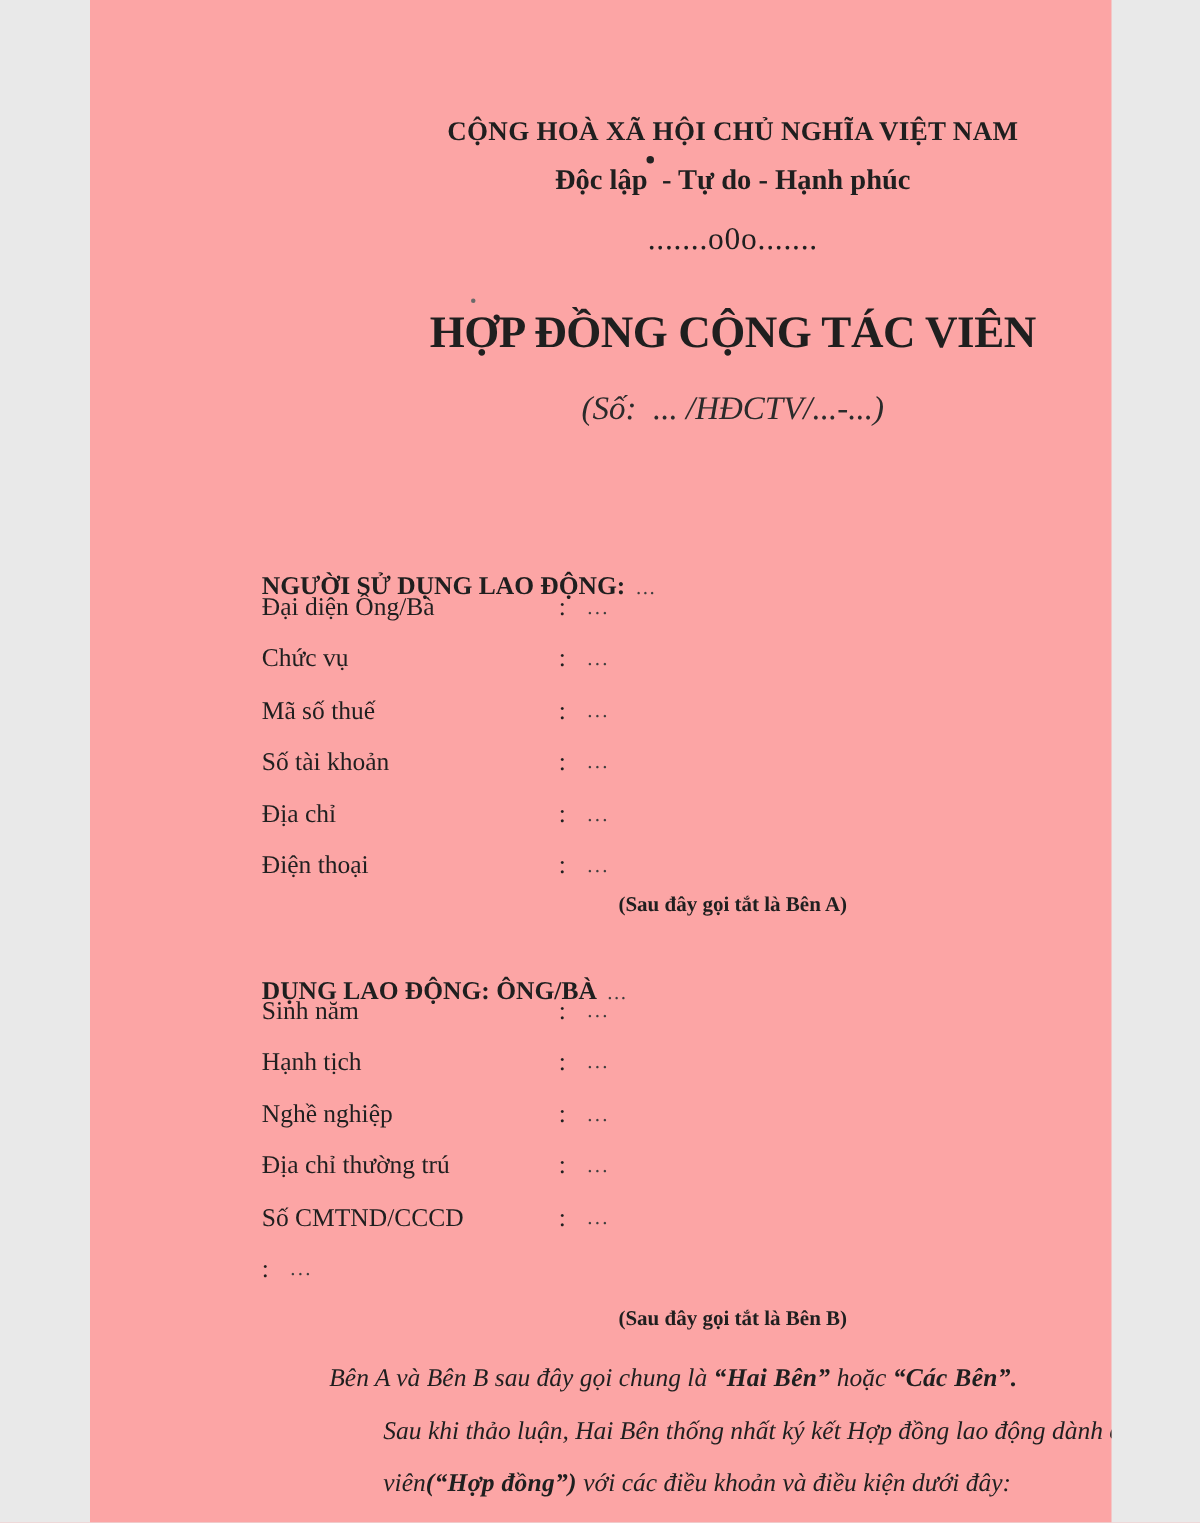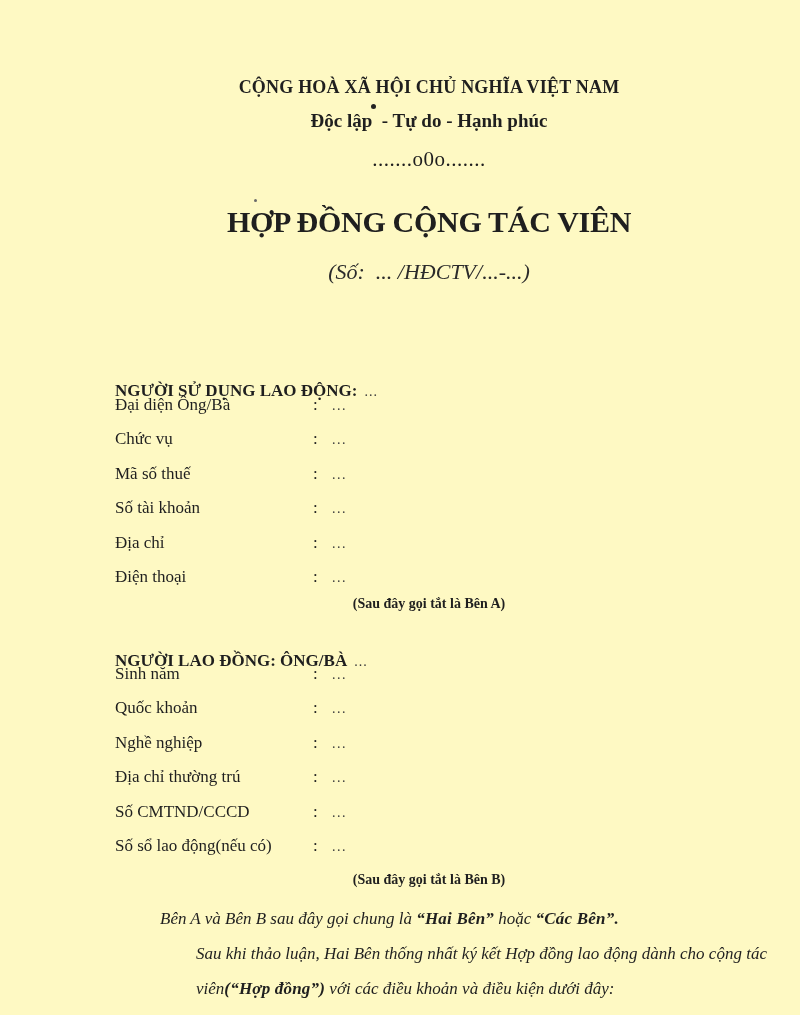--- a/index.html
+++ b/index.html
@@ -1,21 +1,21 @@
 <!DOCTYPE html>
 <html><head>
 <meta charset="utf-8">
 <style>
   * { margin: 0; padding: 0; box-sizing: border-box; }
   html, body { background: #e9e9e9; }
   .page {
     position: relative;
-    width: 800px;
+    width: 681px;
     height: 1015px;
-    background: #fef9c3;
+    background: #fca5a5;
     margin: 0 auto;
     font-family: "Liberation Serif", "DejaVu Serif", serif;
     color: #1f1f1f;
     overflow: hidden;
   }
   .abs { position: absolute; }
   .centered { left: 115px; width: 628px; text-align: center; }
   .leftcol { left: 115px; width: 630px; }
   .pre { white-space: pre-wrap; }
 
@@ -107,51 +107,50 @@
     <div class="field-row">
       <span class="field-label">Điện thoại</span>
       <span class="field-colon">:</span>
       <span class="field-value">...</span>
     </div>
   </div>
 
   <div class="abs centered alias-note alias-a">(Sau đây gọi tắt là Bên A)</div>
 
   <div class="abs leftcol party-heading heading-b">
-    <span>NGƯỜI LAO ĐỒNG: ÔNG/BÀ</span><span class="heading-dots">...</span>
+    <span>DỤNG LAO ĐỘNG: ÔNG/BÀ</span><span class="heading-dots">...</span>
   </div>
 
   <div class="abs leftcol fields fields-b">
     <div class="field-row">
       <span class="field-label">Sinh năm</span>
       <span class="field-colon">:</span>
       <span class="field-value">...</span>
     </div>
     <div class="field-row">
-      <span class="field-label">Quốc khoản</span>
+      <span class="field-label">Hạnh tịch</span>
       <span class="field-colon">:</span>
       <span class="field-value">...</span>
     </div>
     <div class="field-row">
       <span class="field-label">Nghề nghiệp</span>
       <span class="field-colon">:</span>
       <span class="field-value">...</span>
     </div>
     <div class="field-row">
       <span class="field-label">Địa chỉ thường trú</span>
       <span class="field-colon">:</span>
       <span class="field-value">...</span>
     </div>
     <div class="field-row">
       <span class="field-label">Số CMTND/CCCD</span>
       <span class="field-colon">:</span>
       <span class="field-value">...</span>
     </div>
     <div class="field-row">
-      <span class="field-label">Số sổ lao động(nếu có)</span>
       <span class="field-colon">:</span>
       <span class="field-value">...</span>
     </div>
   </div>
 
   <div class="abs centered alias-note alias-b">(Sau đây gọi tắt là Bên B)</div>
 
   <div class="abs closing-p closing-p1">
     <span>Bên A và Bên B sau đây gọi chung là </span><b>“Hai Bên”</b><span> hoặc </span><b>“Các Bên”.</b>
   </div>

